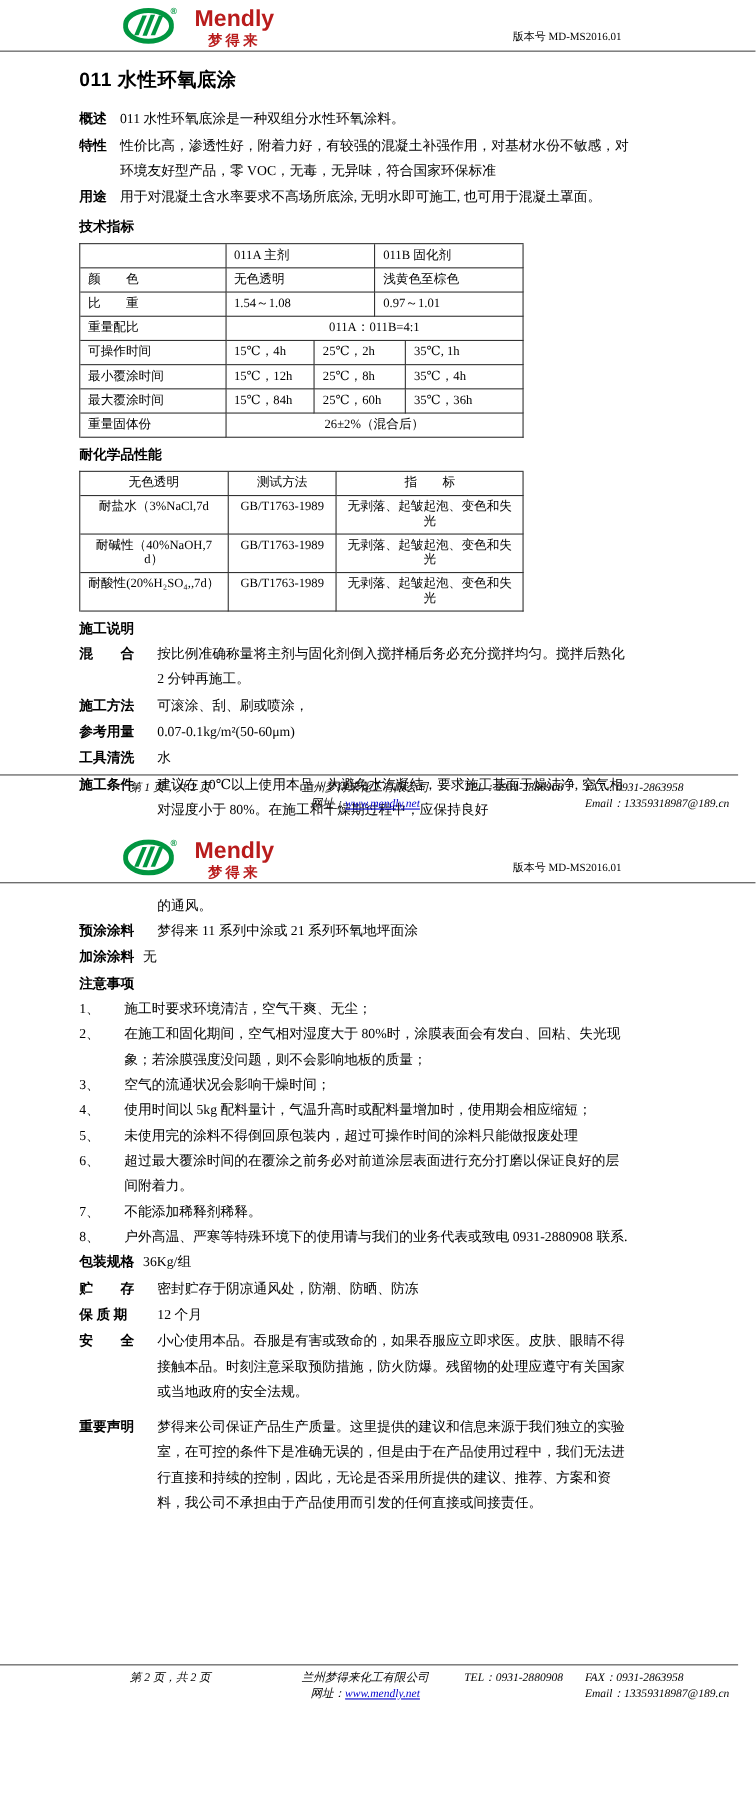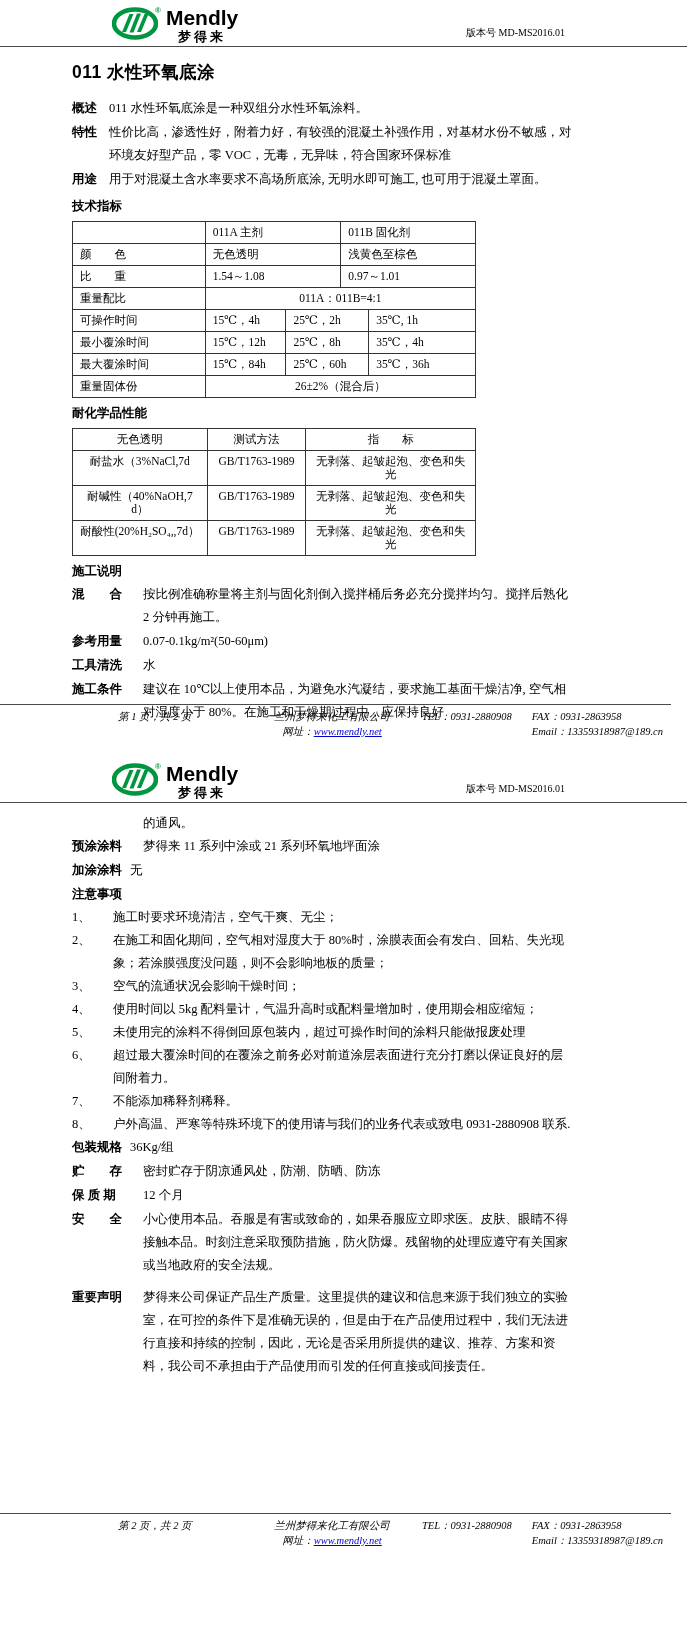--- a/index.html
+++ b/index.html
@@ -13,22 +13,22 @@
   #p1 { height:747px; }
   #p2 { height:891px; }
 
   
   .doc-header { display:flex; justify-content:space-between; align-items:flex-end;
     padding:7px 122px 3px 112px; }
   .logo { display:flex; align-items:flex-start; }
   .logo svg { display:block; }
   .reg { font-size:8px; color:#009640; font-weight:bold; line-height:1; margin:0 1px 0 -3px;
     font-family:"Liberation Sans","DejaVu Sans",sans-serif; }
-  .wordmark { color:#000000; font-family:"Liberation Sans","DejaVu Sans",sans-serif;
-    font-weight:bold; line-height:1; margin-left:4px; }
+  .wordmark { color:#b91c1c; font-family:"Liberation Sans","DejaVu Sans",sans-serif;
+    font-weight:bold; line-height:1; margin-left:15px; }
   .wordmark .en { font-size:21px; letter-spacing:0px; }
   .wordmark .cn { font-size:13px; letter-spacing:3px; margin-top:2px; text-align:center; }
   .version { font-size:10px; padding-bottom:3px; }
   .rule { border:0; border-top:1.5px solid #4a4a4a; margin:0; }
 
   
   .content { padding:0 115px 0 72px; }
   h1.title { font-family:"Liberation Sans","DejaVu Sans",sans-serif; font-size:17.5px;
     font-weight:bold; margin:13px 0 13px; letter-spacing:0.5px; }
   .row { display:flex; font-size:12.5px; line-height:23px; margin:0 0 1px; }
@@ -178,20 +178,24 @@
       </div>
     </div>
 
     <div class="sec-h">施工说明</div>
 
     <div class="row">
       <span class="lbl w70">混　　合</span>
       <span class="txt">按比例准确称量将主剂与固化剂倒入搅拌桶后务必充分搅拌均匀。搅拌后熟化 2 分钟再施工。</span>
     </div>
     <div class="row">
+      <span class="lbl w70">施工方法</span>
+      <span class="txt">可滚涂、刮、刷或喷涂，</span>
+    </div>
+    <div class="row">
       <span class="lbl w70">参考用量</span>
       <span class="txt">0.07-0.1kg/m²(50-60μm)</span>
     </div>
     <div class="row">
       <span class="lbl w70">工具清洗</span>
       <span class="txt">水</span>
     </div>
     <div class="row">
       <span class="lbl w70">施工条件</span>
       <span class="txt">建议在 10℃以上使用本品，为避免水汽凝结，要求施工基面干燥洁净, 空气相对湿度小于 80%。在施工和干燥期过程中，应保持良好</span>

